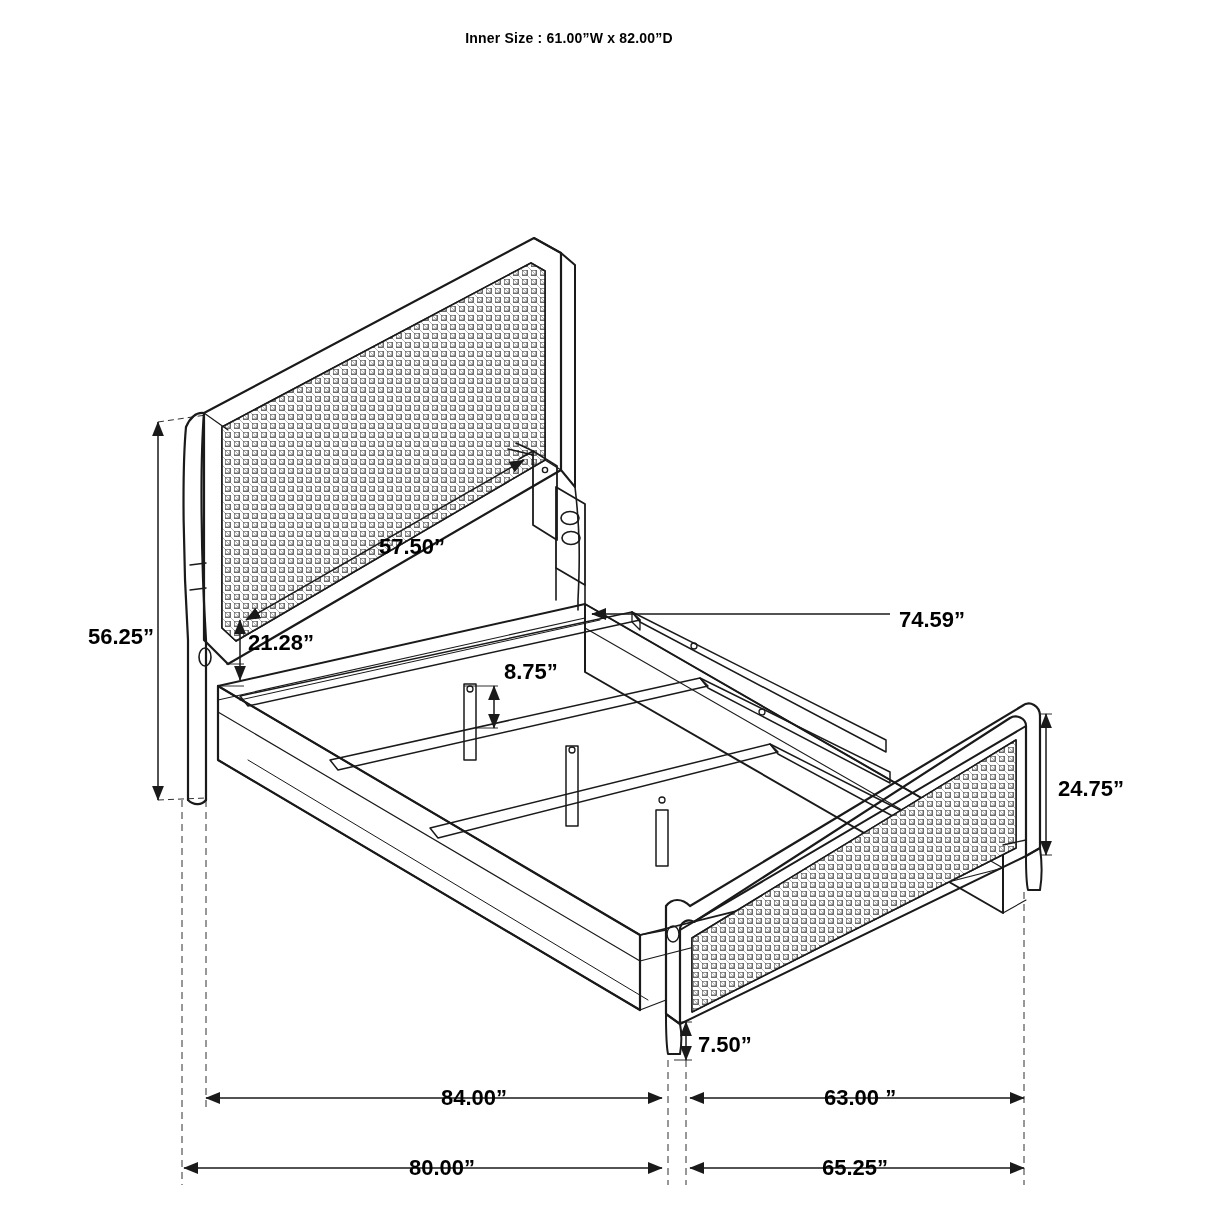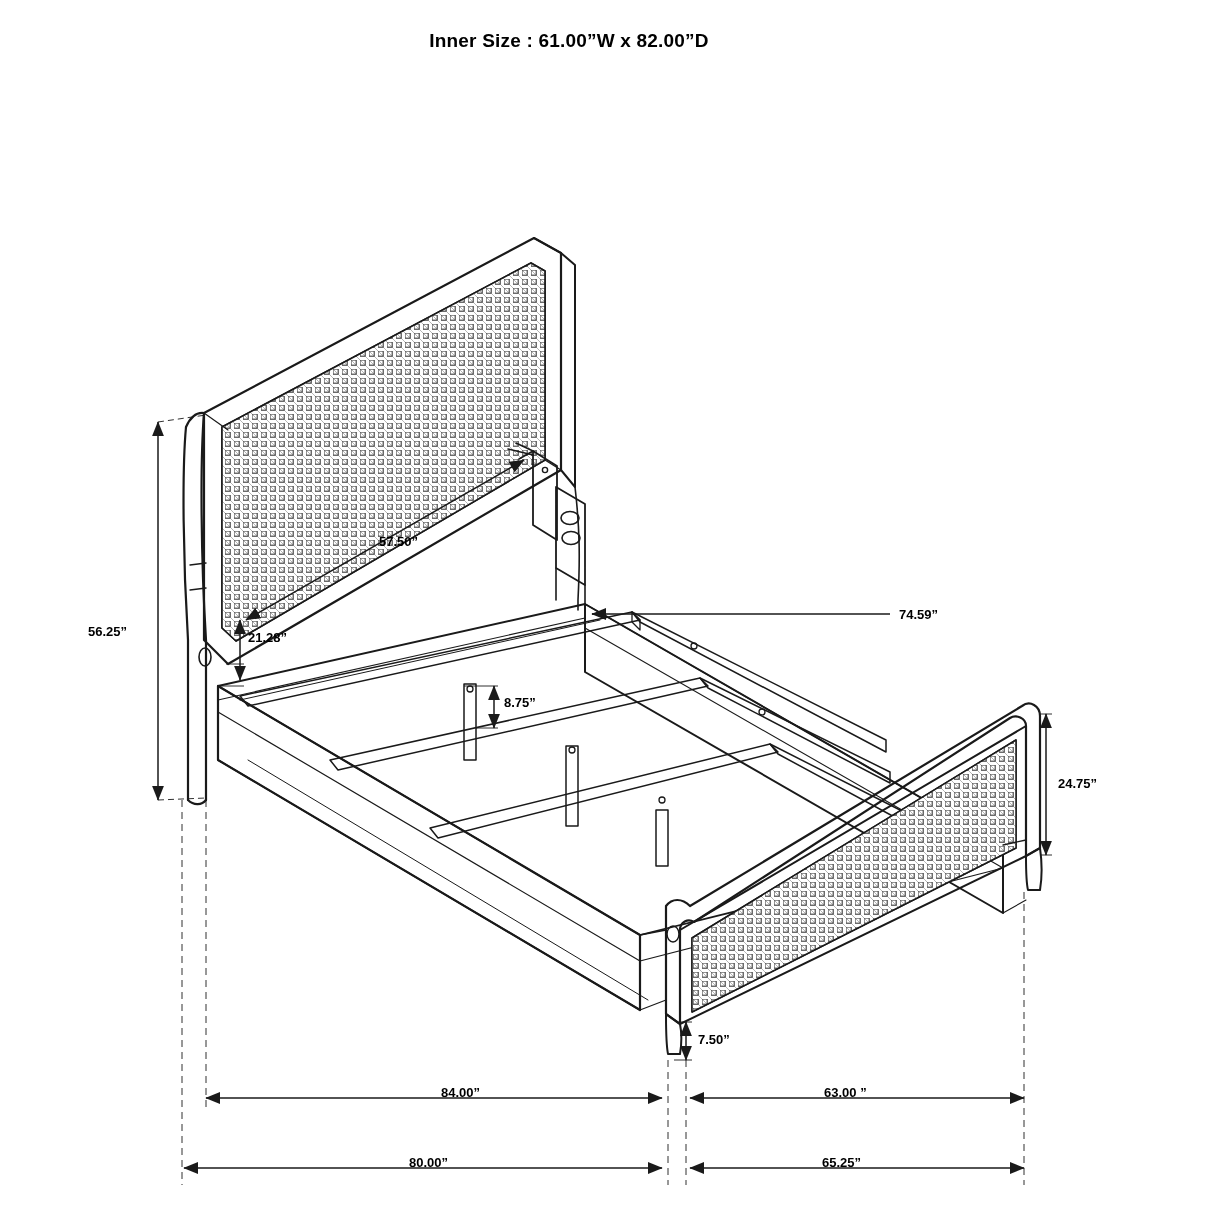--- a/index.html
+++ b/index.html
@@ -18,43 +18,43 @@
     position: relative;
     width: 1214px;
     height: 1214px;
   }
   #title {
     position: absolute;
     top: 30px;
     left: 0;
     width: 1138px;
     text-align: center;
-    font-size: 19px;
+    font-size: 14px;
     font-weight: bold;
     color: #000;
     letter-spacing: 0.2px;
   }
   svg#drawing {
     position: absolute;
     top: 0;
     left: 0;
     width: 1214px;
     height: 1214px;
   }
   .dim-label {
     position: absolute;
-    font-size: 13px;
+    font-size: 22px;
     font-weight: bold;
     color: #000;
     white-space: nowrap;
   }
   .lbl-56 { left: 88px;  top: 592px; margin-top: 32px; }
   .lbl-5750 { left: 379px; top: 534px; }
   .lbl-1175 { left: 248px; top: 630px; }
-  .lbl-875  { left: 504px; top: 695px; text-align: right; }
+  .lbl-875  { left: 504px; top: 659px; text-align: right; }
   .lbl-6075 { left: 899px; top: 607px; }
   .lbl-2475 { left: 1058px; top: 776px; }
   .lbl-750  { left: 698px; top: 1032px; }
   .lbl-8400 { left: 411px; top: 1085px; margin-left: 30px; }
   .lbl-6300 { left: 824px; top: 1085px; }
   .lbl-9000 { left: 409px; top: 1155px; }
   .lbl-6525 { left: 822px; top: 1155px; text-align: center; }
 </style>
 </head>
 <body>

